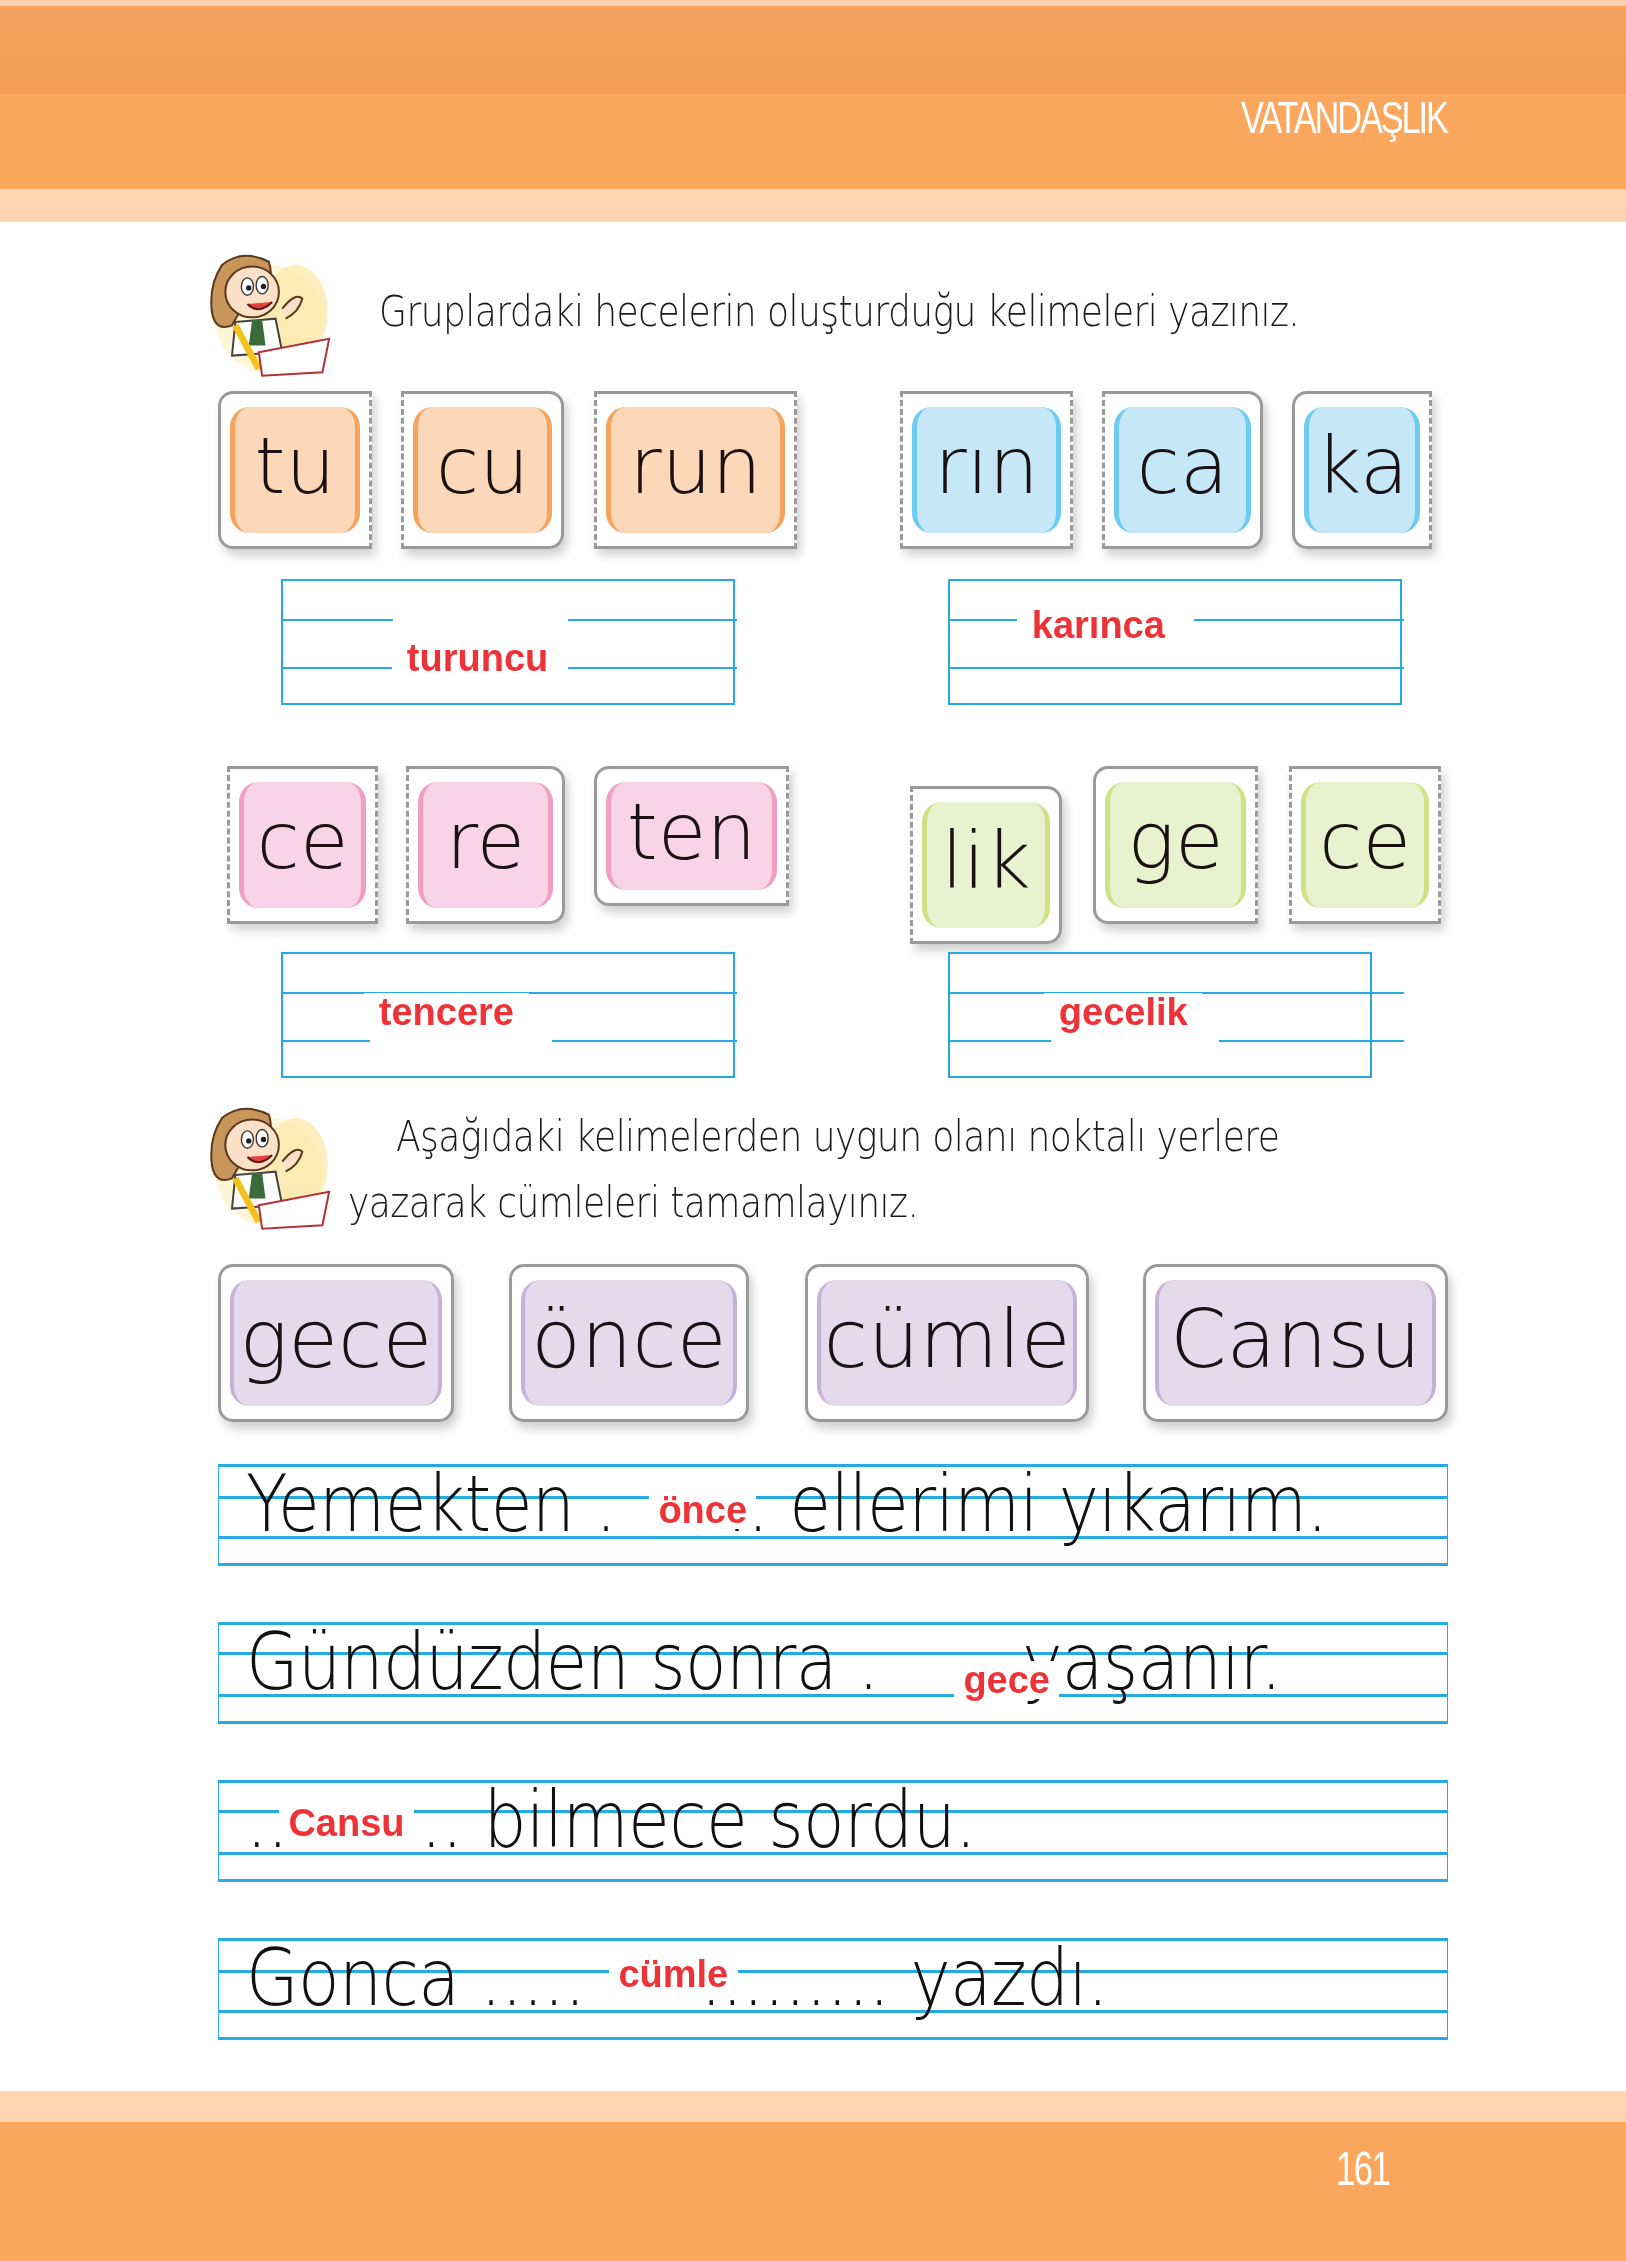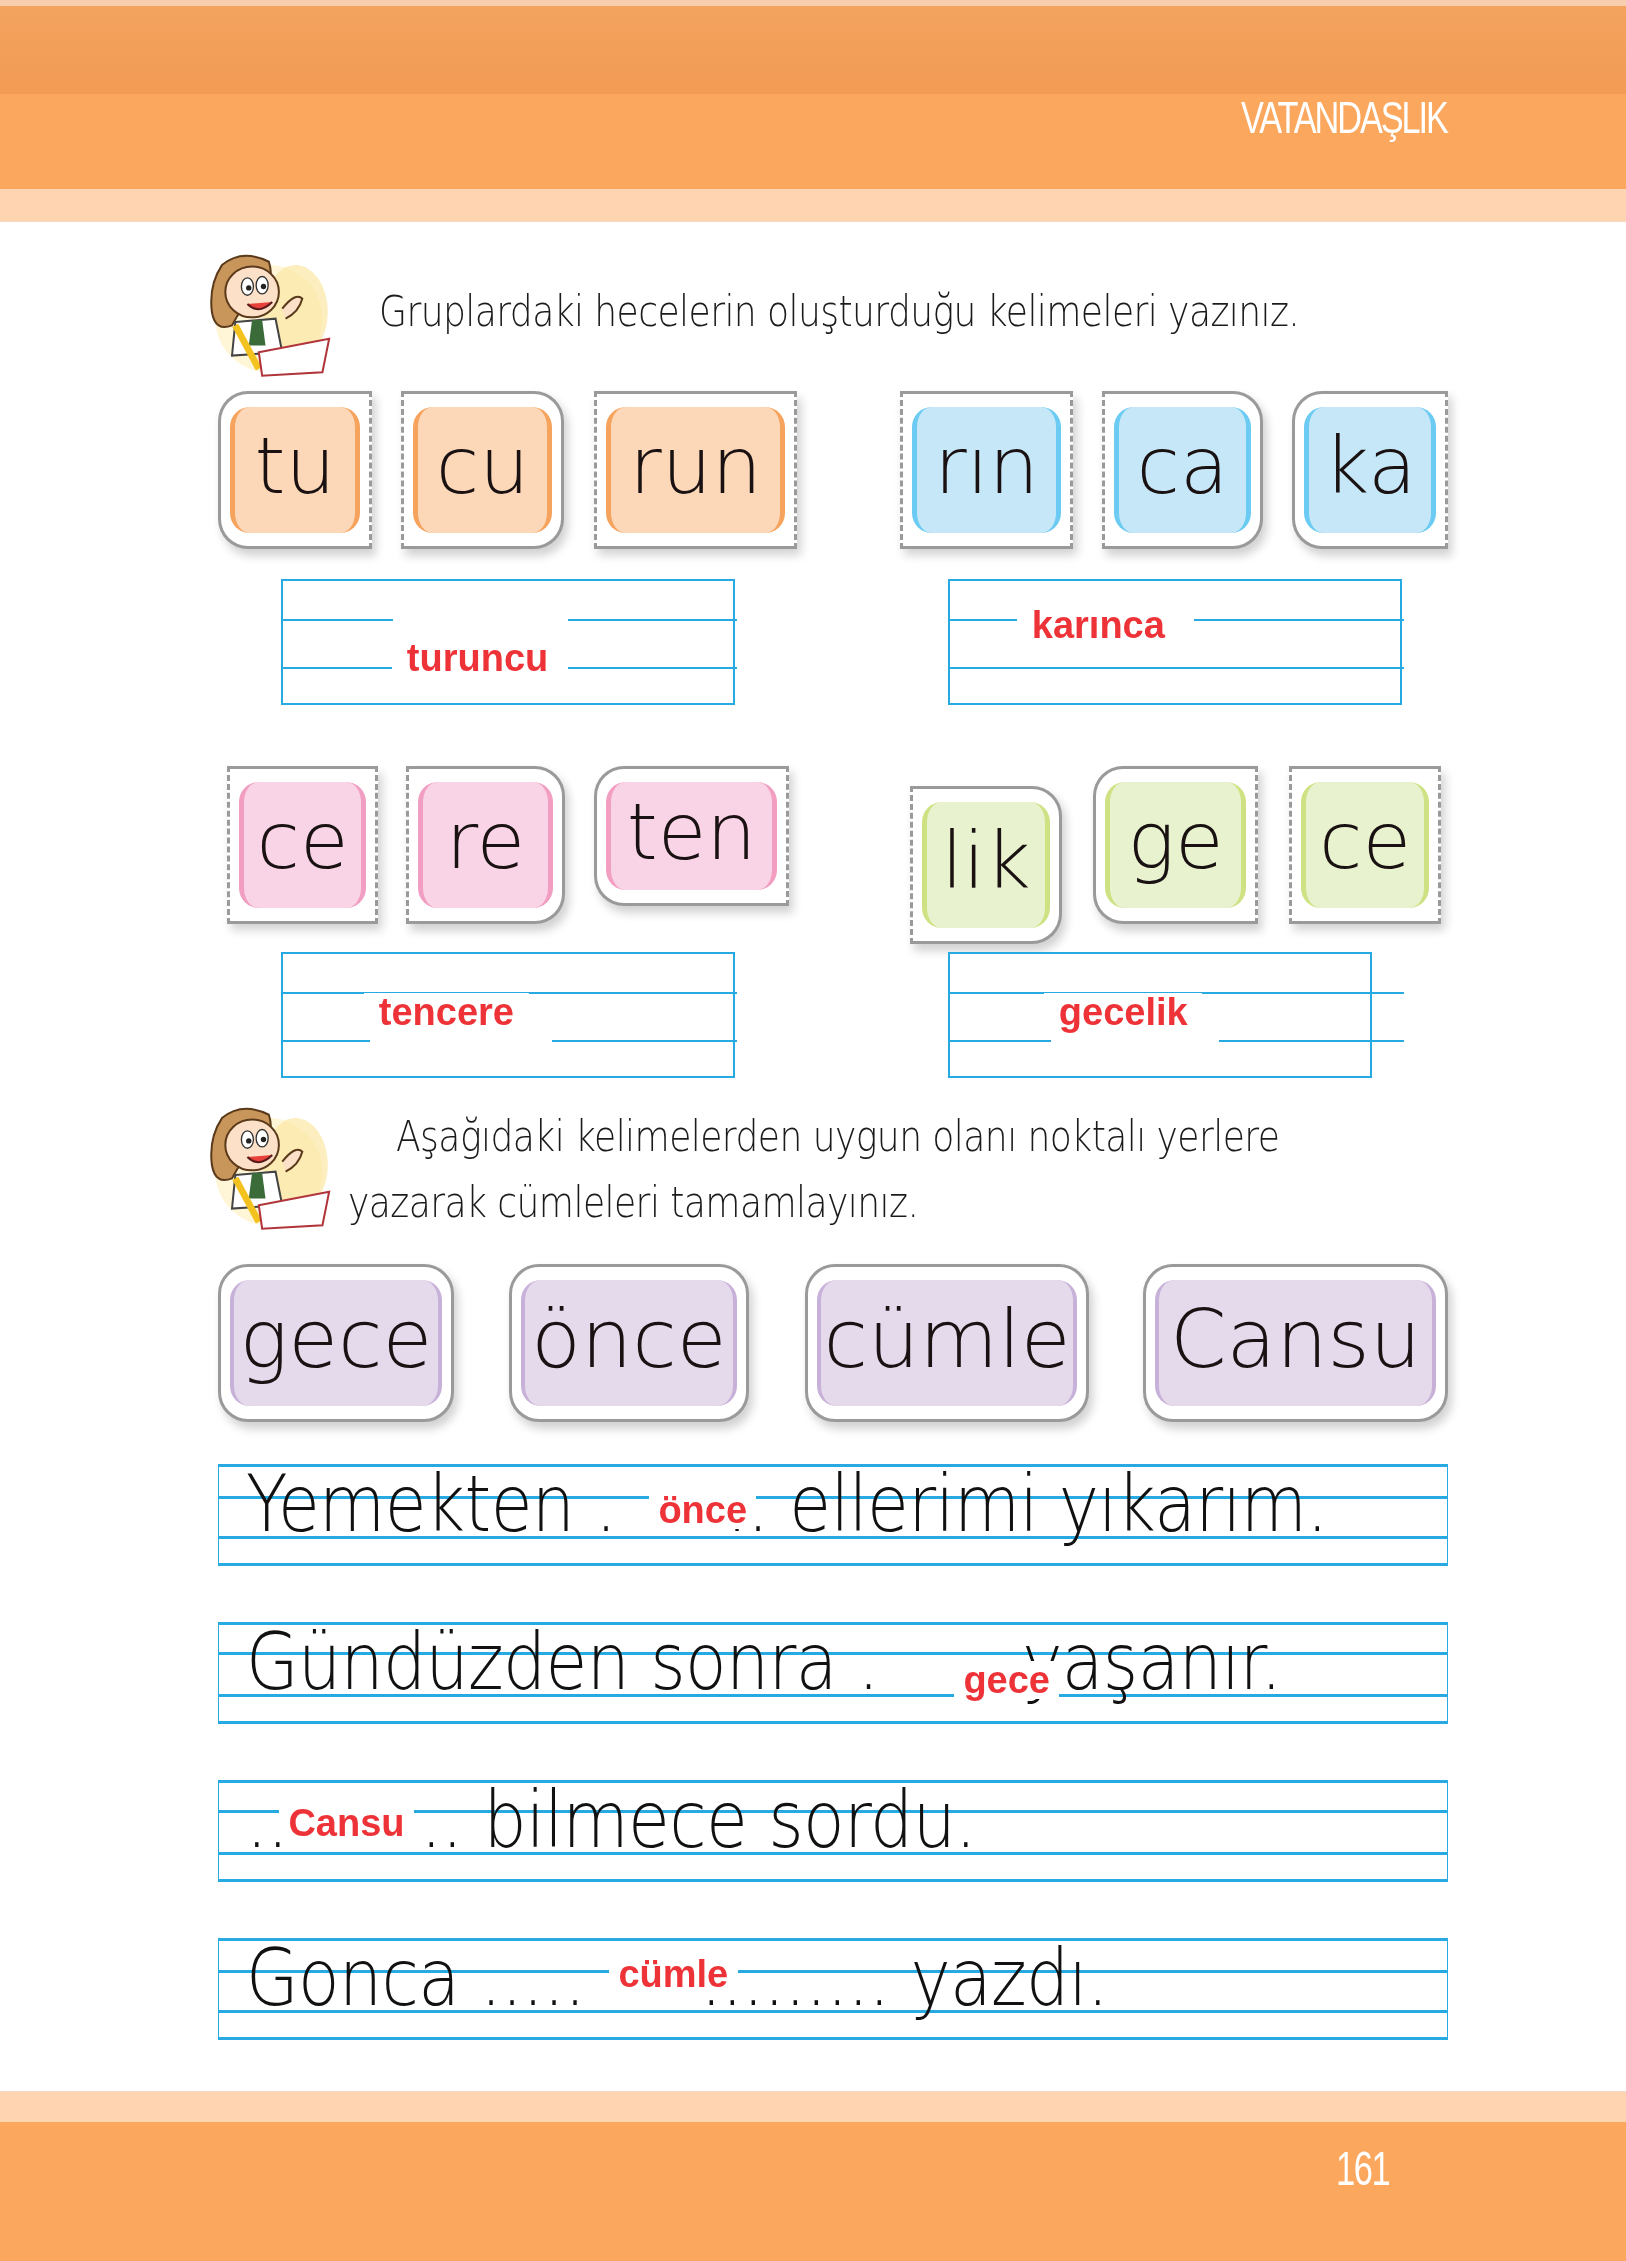--- a/index.html
+++ b/index.html
@@ -35,21 +35,21 @@
 
   .instr {
     font-family: "DejaVu Sans", sans-serif; font-weight: 200;
     font-size: 42px; color:#1b1b1b; letter-spacing: -0.7px;
     transform: scaleX(0.86); transform-origin: left center; white-space: nowrap;
   }
 
   
   .card {
     box-sizing: border-box; background:#fff;
-    border: 3.4px solid #9a9a9a; border-radius: 30px;
+    border: 3.4px solid #9a9a9a; border-radius: 15px;
     box-shadow: 4px 6.7px 9.4px rgba(0,0,0,0.18);
   }
   .card.dl { border-left: 3.4px dashed #9a9a9a; border-top-left-radius:0; border-bottom-left-radius:0; }
   .card.dr { border-right: 3.4px dashed #9a9a9a; border-top-right-radius:0; border-bottom-right-radius:0; }
   .card .inner {
     position:absolute; left:9.4px; right:9.4px; top:13.4px; bottom:13.4px;
     border-radius: 20px; display:flex; align-items:center; justify-content:center;
     font-family:"DejaVu Sans", sans-serif; font-weight:200; font-size: 79px; line-height:1;
     padding-bottom: 8px; box-sizing:border-box;
   }
@@ -121,21 +121,21 @@
 <div class="abs card c-orange dl dr" style="left:594px; top:391px; width:203px; height:158px; border-radius:0;">
   <div class="inner">run</div>
 </div>
 
 <div class="abs card c-blue dl dr" style="left:900px; top:391px; width:173px; height:158px; border-radius:0;">
   <div class="inner">rın</div>
 </div>
 <div class="abs card c-blue dl" style="left:1102px; top:391px; width:161px; height:158px;">
   <div class="inner">ca</div>
 </div>
-<div class="abs card c-blue dr" style="left:1292px; top:391px; width:156px; height:158px;">
+<div class="abs card c-blue dr" style="left:1292px; top:391px; width:140px; height:158px;">
   <div class="inner">ka</div>
 </div>
 
 <div class="abs ansbox" style="left:281px; top:579px; width:454px; height:126px;">
   <div class="ln" style="top:38px; width:110px;"></div>
   <div class="ln" style="top:38px; left:285px; width:169px;"></div>
   <div class="ln" style="top:86px; width:110px;"></div>
   <div class="ln" style="top:86px; left:285px; width:169px;"></div>
   <div class="ans" style="left:109px; top:35px;margin-top:23px;">turuncu</div>
 </div>

